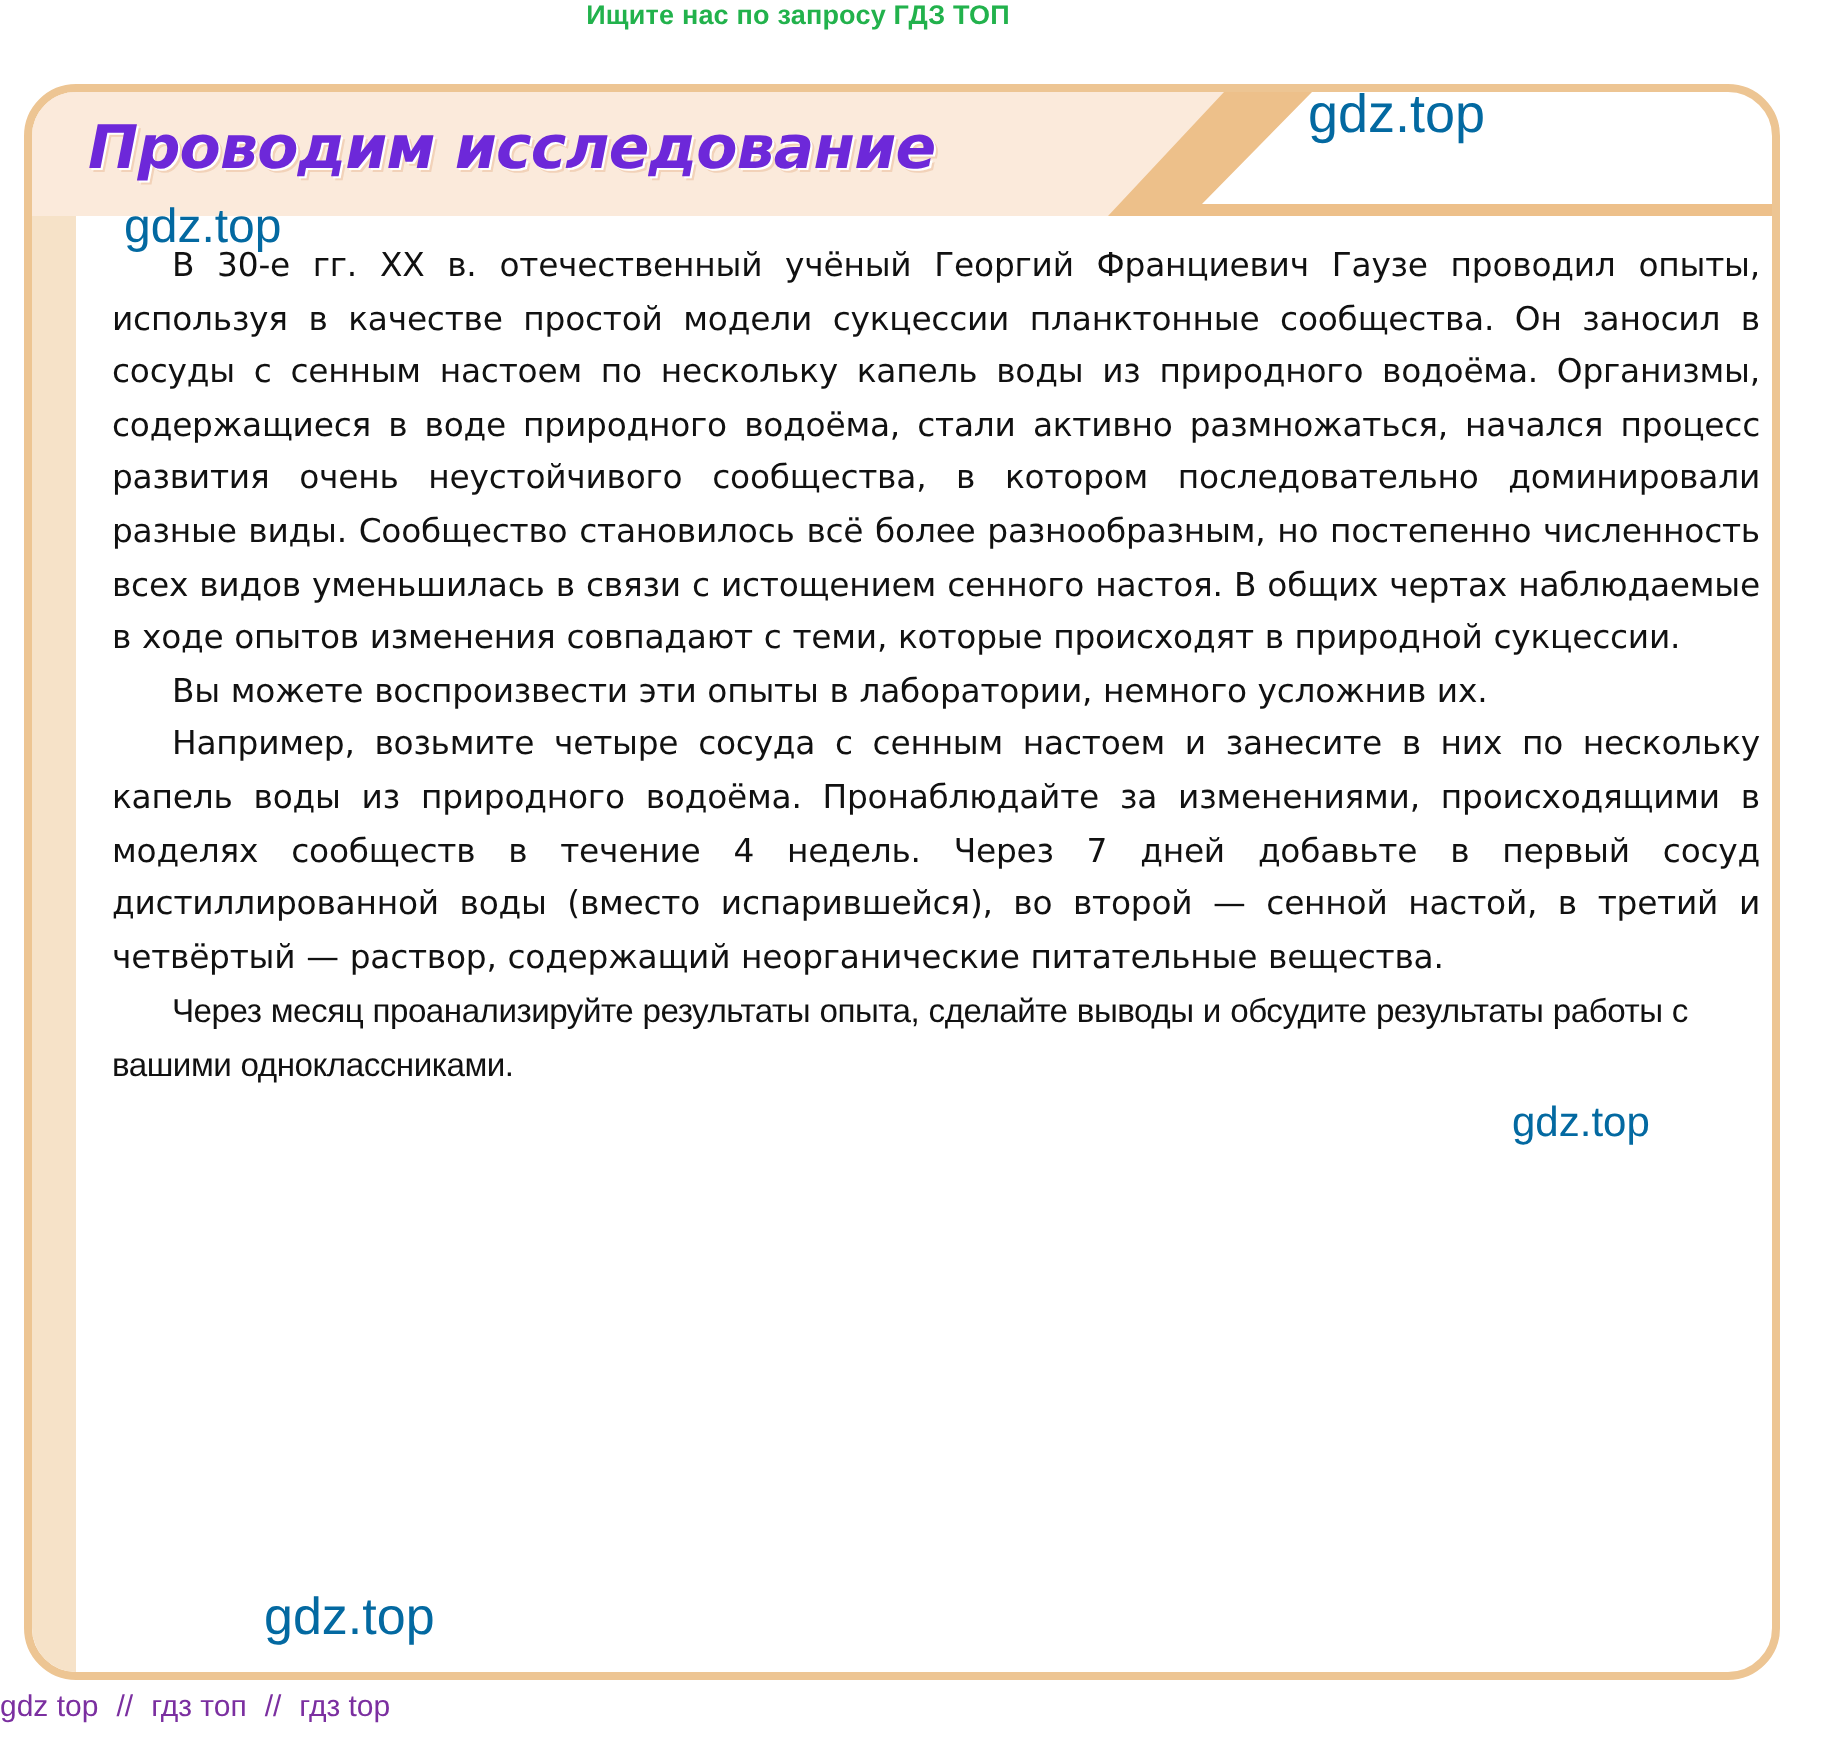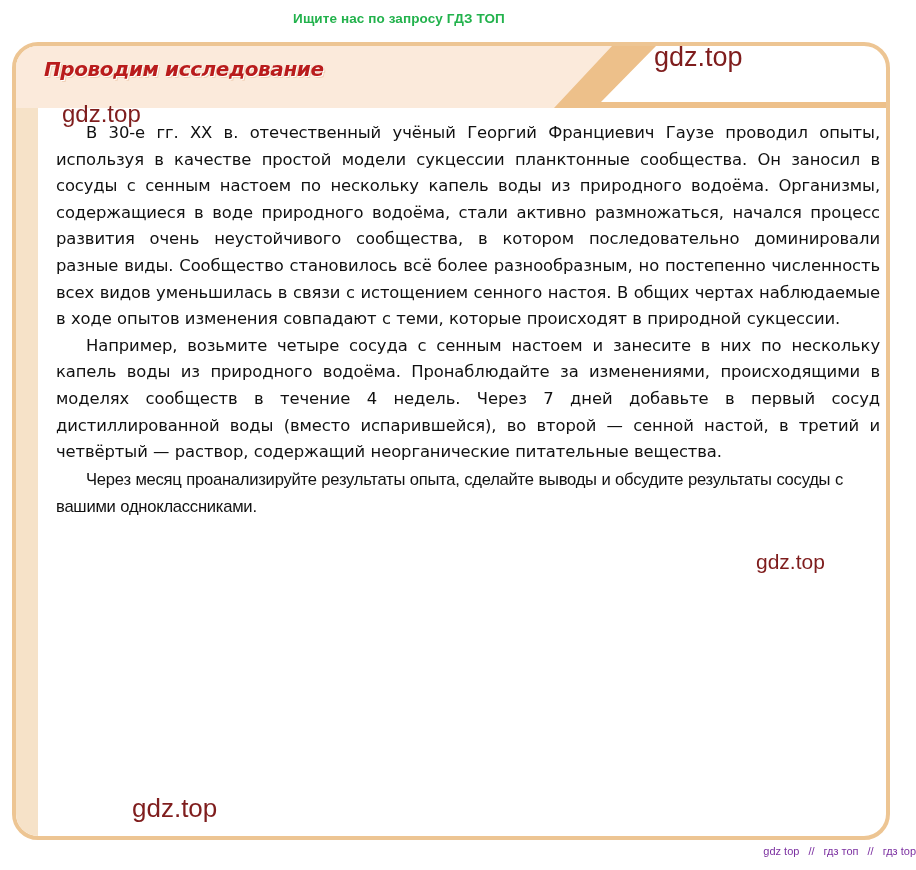--- a/index.html
+++ b/index.html
@@ -16,21 +16,21 @@
   }
 
   
   .promo-banner {
     position: absolute;
     top: 0;
     left: 0;
     width: 798px;
     height: 26px;
     display: flex;
-    align-items: flex-end;
+    align-items: flex-start;
     justify-content: center;
     background: #ffffff;
   }
   .promo-banner-text {
     color: #22b24c;
     font-size: 13.5px;
     font-weight: 700;
     font-family: "Liberation Sans", sans-serif;
     letter-spacing: 0.1px;
     white-space: nowrap;
@@ -69,24 +69,24 @@
   .heading-ribbon svg {
     display: block;
     width: 878px;
     height: 62px;
   }
   .heading-title {
     position: absolute;
     left: 28px;
     top: 11px;
     font-family: "DejaVu Sans", sans-serif;
-    font-size: 20px;
+    font-size: 30px;
     font-weight: 700;
     font-style: italic;
-    color: #b91c1c;
+    color: #6d28d9;
     letter-spacing: -0.4px;
     white-space: nowrap;
     text-shadow: 1px 1px 0 #ffffff, 2px 2px 0 rgba(210,128,63,0.22);
   }
 
   
   .article {
     position: absolute;
     left: 22px;
     top: 62px;
@@ -113,21 +113,21 @@
     font-size: 16.6px;
     line-height: 27px;
     letter-spacing: -0.25px;
     text-align: left;
   }
 
   
   .watermark {
     position: absolute;
     font-family: "Liberation Sans", sans-serif;
-    color: #7f1d1d;
+    color: #0369a1;
     white-space: nowrap;
     pointer-events: none;
   }
   .wm-top-right {
     left: 654px;
     top: 42px;
     font-size: 27px;
   }
   .wm-head {
     left: 62px;
@@ -146,24 +146,24 @@
   }
 
   
   .footer-links {
     position: absolute;
     left: 0;
     top: 845px;
     width: 916px;
     display: flex;
     align-items: center;
-    justify-content: flex-end;
+    justify-content: flex-start;
     gap: 9px;
     font-family: "Liberation Sans", sans-serif;
-    font-size: 11px;
+    font-size: 15px;
   }
   .footer-link {
     color: #7b2fa0;
     text-decoration: none;
   }
   .footer-sep {
     color: #7b2fa0;
   }
 </style>
 </head>
@@ -180,22 +180,23 @@
   <div class="heading-ribbon">
     <svg viewBox="0 0 878 62" preserveAspectRatio="none">
       <polygon points="0,0 600,0 540,62 0,62" fill="#fbeadb"></polygon>
       <polygon points="596,0 640,0 585,56 878,56 878,62 538,62" fill="#edc08a"></polygon>
     </svg>
     <div class="heading-title">Проводим исследование</div>
   </div>
 
   <div class="article">
     <p class="para indent">В 30-е гг. XX в. отечественный учёный Георгий Франциевич Гаузе проводил опыты, используя в качестве простой модели сукцессии планктонные сообщества. Он заносил в сосуды с сенным настоем по нескольку капель воды из природного водоёма. Организмы, содержащиеся в воде природного водоёма, стали активно размножаться, начался процесс развития очень неустойчивого сообщества, в котором последовательно доминировали разные виды. Сообщество становилось всё более разнообразным, но постепенно численность всех видов уменьшилась в связи с истощением сенного настоя. В общих чертах наблюдаемые в ходе опытов изменения совпадают с теми, которые происходят в природной сукцессии.</p>
+    <p class="para indent">Вы можете воспроизвести эти опыты в лаборатории, немного усложнив их.</p>
     <p class="para indent">Например, возьмите четыре сосуда с сенным настоем и занесите в них по нескольку капель воды из природного водоёма. Пронаблюдайте за изменениями, происходящими в моделях сообществ в течение 4 недель. Через 7 дней добавьте в первый сосуд дистиллированной воды (вместо испарившейся), во второй — сенной настой, в третий и четвёртый — раствор, содержащий неорганические питательные вещества.</p>
-    <p class="para indent para-final">Через месяц проанализируйте результаты опыта, сделайте выводы и обсудите результаты сосуды с вашими одноклассниками.</p>
+    <p class="para indent para-final">Через месяц проанализируйте результаты опыта, сделайте выводы и обсудите результаты работы с вашими одноклассниками.</p>
   </div>
 
 </div>
 
 <div class="watermark wm-top-right">gdz.top</div>
 
 <div class="watermark wm-head">gdz.top</div>
 
 <div class="watermark wm-mid">gdz.top</div>
 

